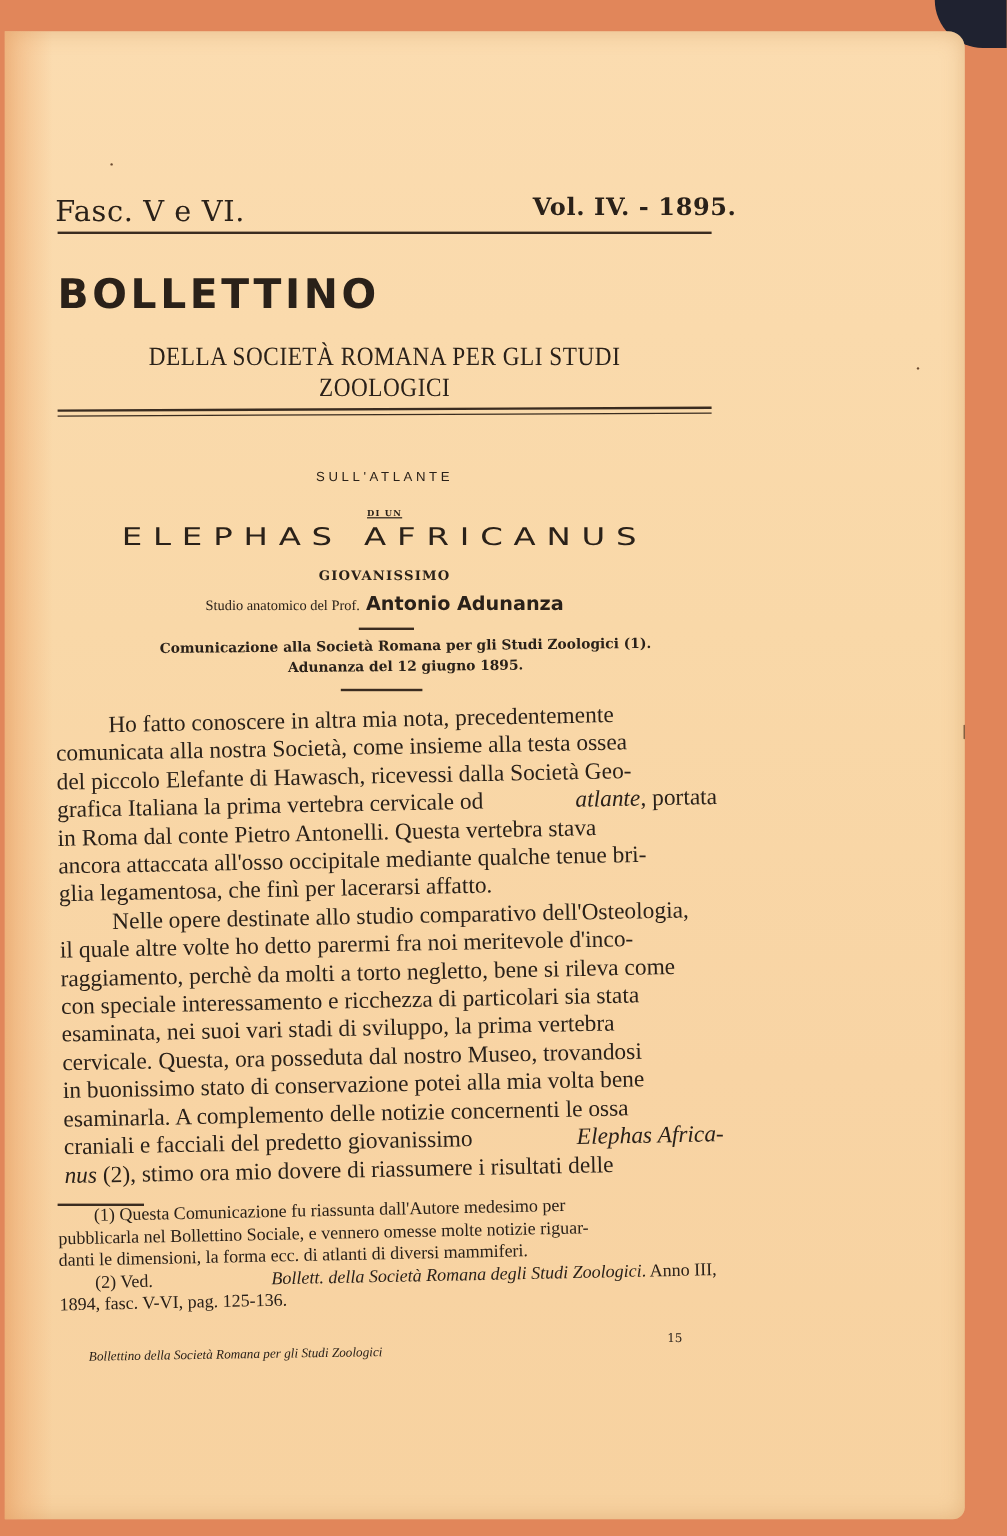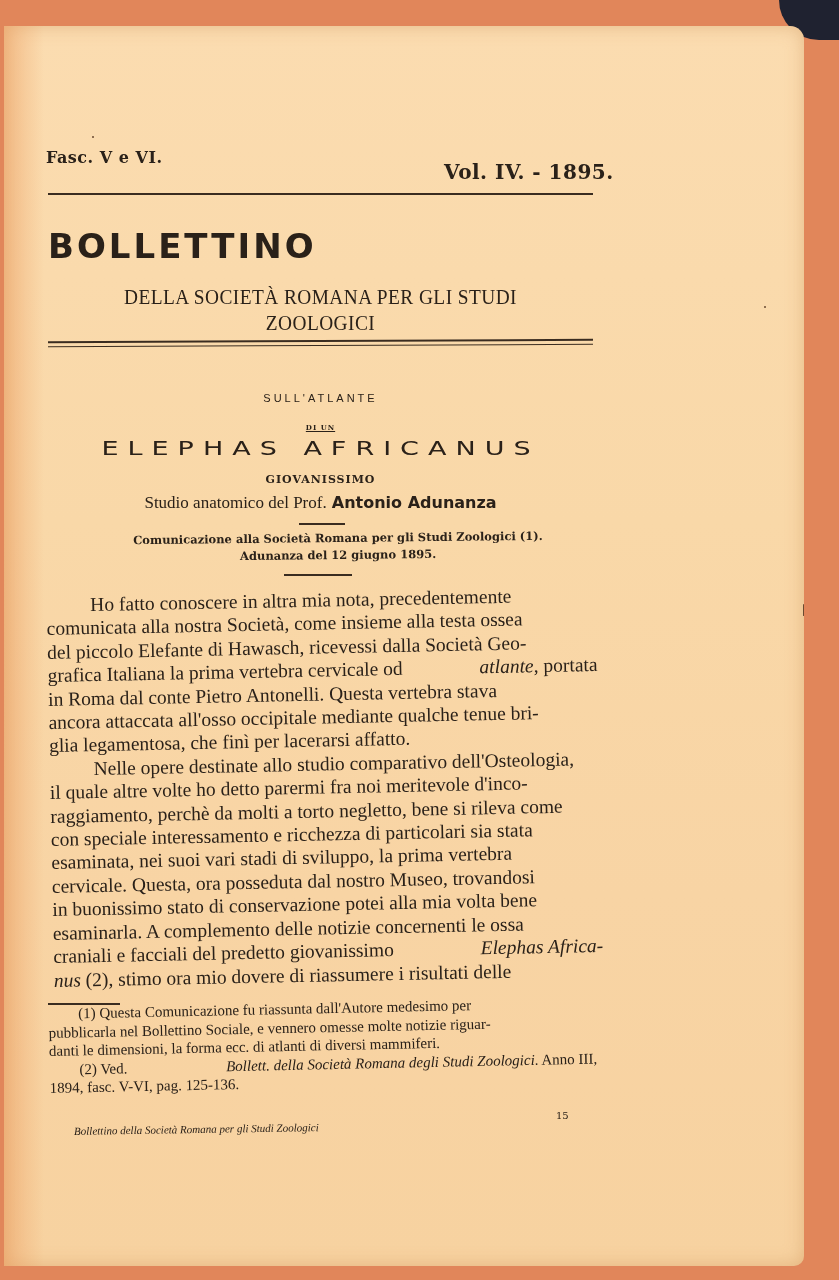--- a/index.html
+++ b/index.html
@@ -25,35 +25,35 @@
     border-bottom-right-radius: 10px;
     box-shadow: inset 0 0 18px rgba(190,120,60,0.35);
   }
   .page::before {
     content: ""; position: absolute; left: 0; top: 0; width: 40px; height: 100%;
     background: linear-gradient(90deg, rgba(236,160,100,0.55), rgba(236,160,100,0));
   }
   .ink { color: #2a2119; }
   .abs { position: absolute; }
 
-  .hdr-left { left: 46px; top: 148px; font-size: 16px; font-weight: bold; letter-spacing: 0.5px; }
+  .hdr-left { left: 46px; top: 162px; font-size: 24px; font-weight: normal; letter-spacing: 0.5px; }
   .hdr-right { left: 444px; top: 160px; font-size: 20px; font-weight: bold; letter-spacing: 0.5px; }
   .rule-top { left: 48px; top: 193px; width: 545px; height: 1.5px; background: #3a2c20; }
 
   .title { left: 48px; width: 545px; top: 226px; text-align: left; font-family: "DejaVu Sans", sans-serif; font-size: 34px; font-weight: bold; letter-spacing: 3px; }
   .subtitle { left: 48px; width: 545px; top: 284px; text-align: center; font-family: "Liberation Serif", serif; font-size: 22px; transform: scaleX(0.88); letter-spacing: 0.5px; }
   .rule-double-1 { left: 48px; top: 340px; width: 545px; height: 2px; background: #3a2c20; transform: rotate(-0.25deg); }
   .rule-double-2 { left: 48px; top: 345px; width: 545px; height: 1px; background: #3a2c20; transform: rotate(-0.25deg); }
 
   .art-sub1 { left: 48px; width: 545px; top: 392px; text-align: center; font-family: Liberation Sans, sans-serif; font-size: 11px; letter-spacing: 3px; }
   .art-small { left: 48px; width: 545px; top: 423px; text-align: center; font-size: 7px; font-weight: bold; letter-spacing: 1px; text-decoration: underline; }
   .art-title { left: 48px; width: 545px; top: 432px; text-align: center; font-family: "DejaVu Sans", sans-serif; font-size: 27px; letter-spacing: 9px; transform: scaleY(0.75); }
   .art-giov { left: 48px; width: 545px; top: 473px; text-align: center; font-size: 11px; font-weight: bold; letter-spacing: 1px; }
   .art-author { left: 48px; width: 545px; top: 493px; text-align: center; font-size: 16px; }
-  .art-author .pre { font-family: "Liberation Serif", serif; font-size: 17px; }
+  .art-author .pre { font-family: "Liberation Serif", serif; font-size: 12px; }
   .art-author .name { font-family: "DejaVu Sans", sans-serif; font-weight: bold; font-size: 16px; }
   .short-rule-1 { left: 299px; top: 523px; width: 46px; height: 1.5px; background: #3a2c20; }
   .comm { left: 48px; width: 580px; top: 530px; text-align: center; font-size: 11.5px; font-weight: bold; transform: rotate(-0.6deg); line-height: 17px; }
   .short-rule-2 { left: 284px; top: 574px; width: 68px; height: 1.5px; background: #3a2c20; }
 
   .body-text {
     left: 46px; width: 550px; top: 594px;
     font-family: "Liberation Serif", serif; font-size: 19.5px; line-height: 23.4px;
     transform: rotate(-1.15deg); transform-origin: left top;
   }

